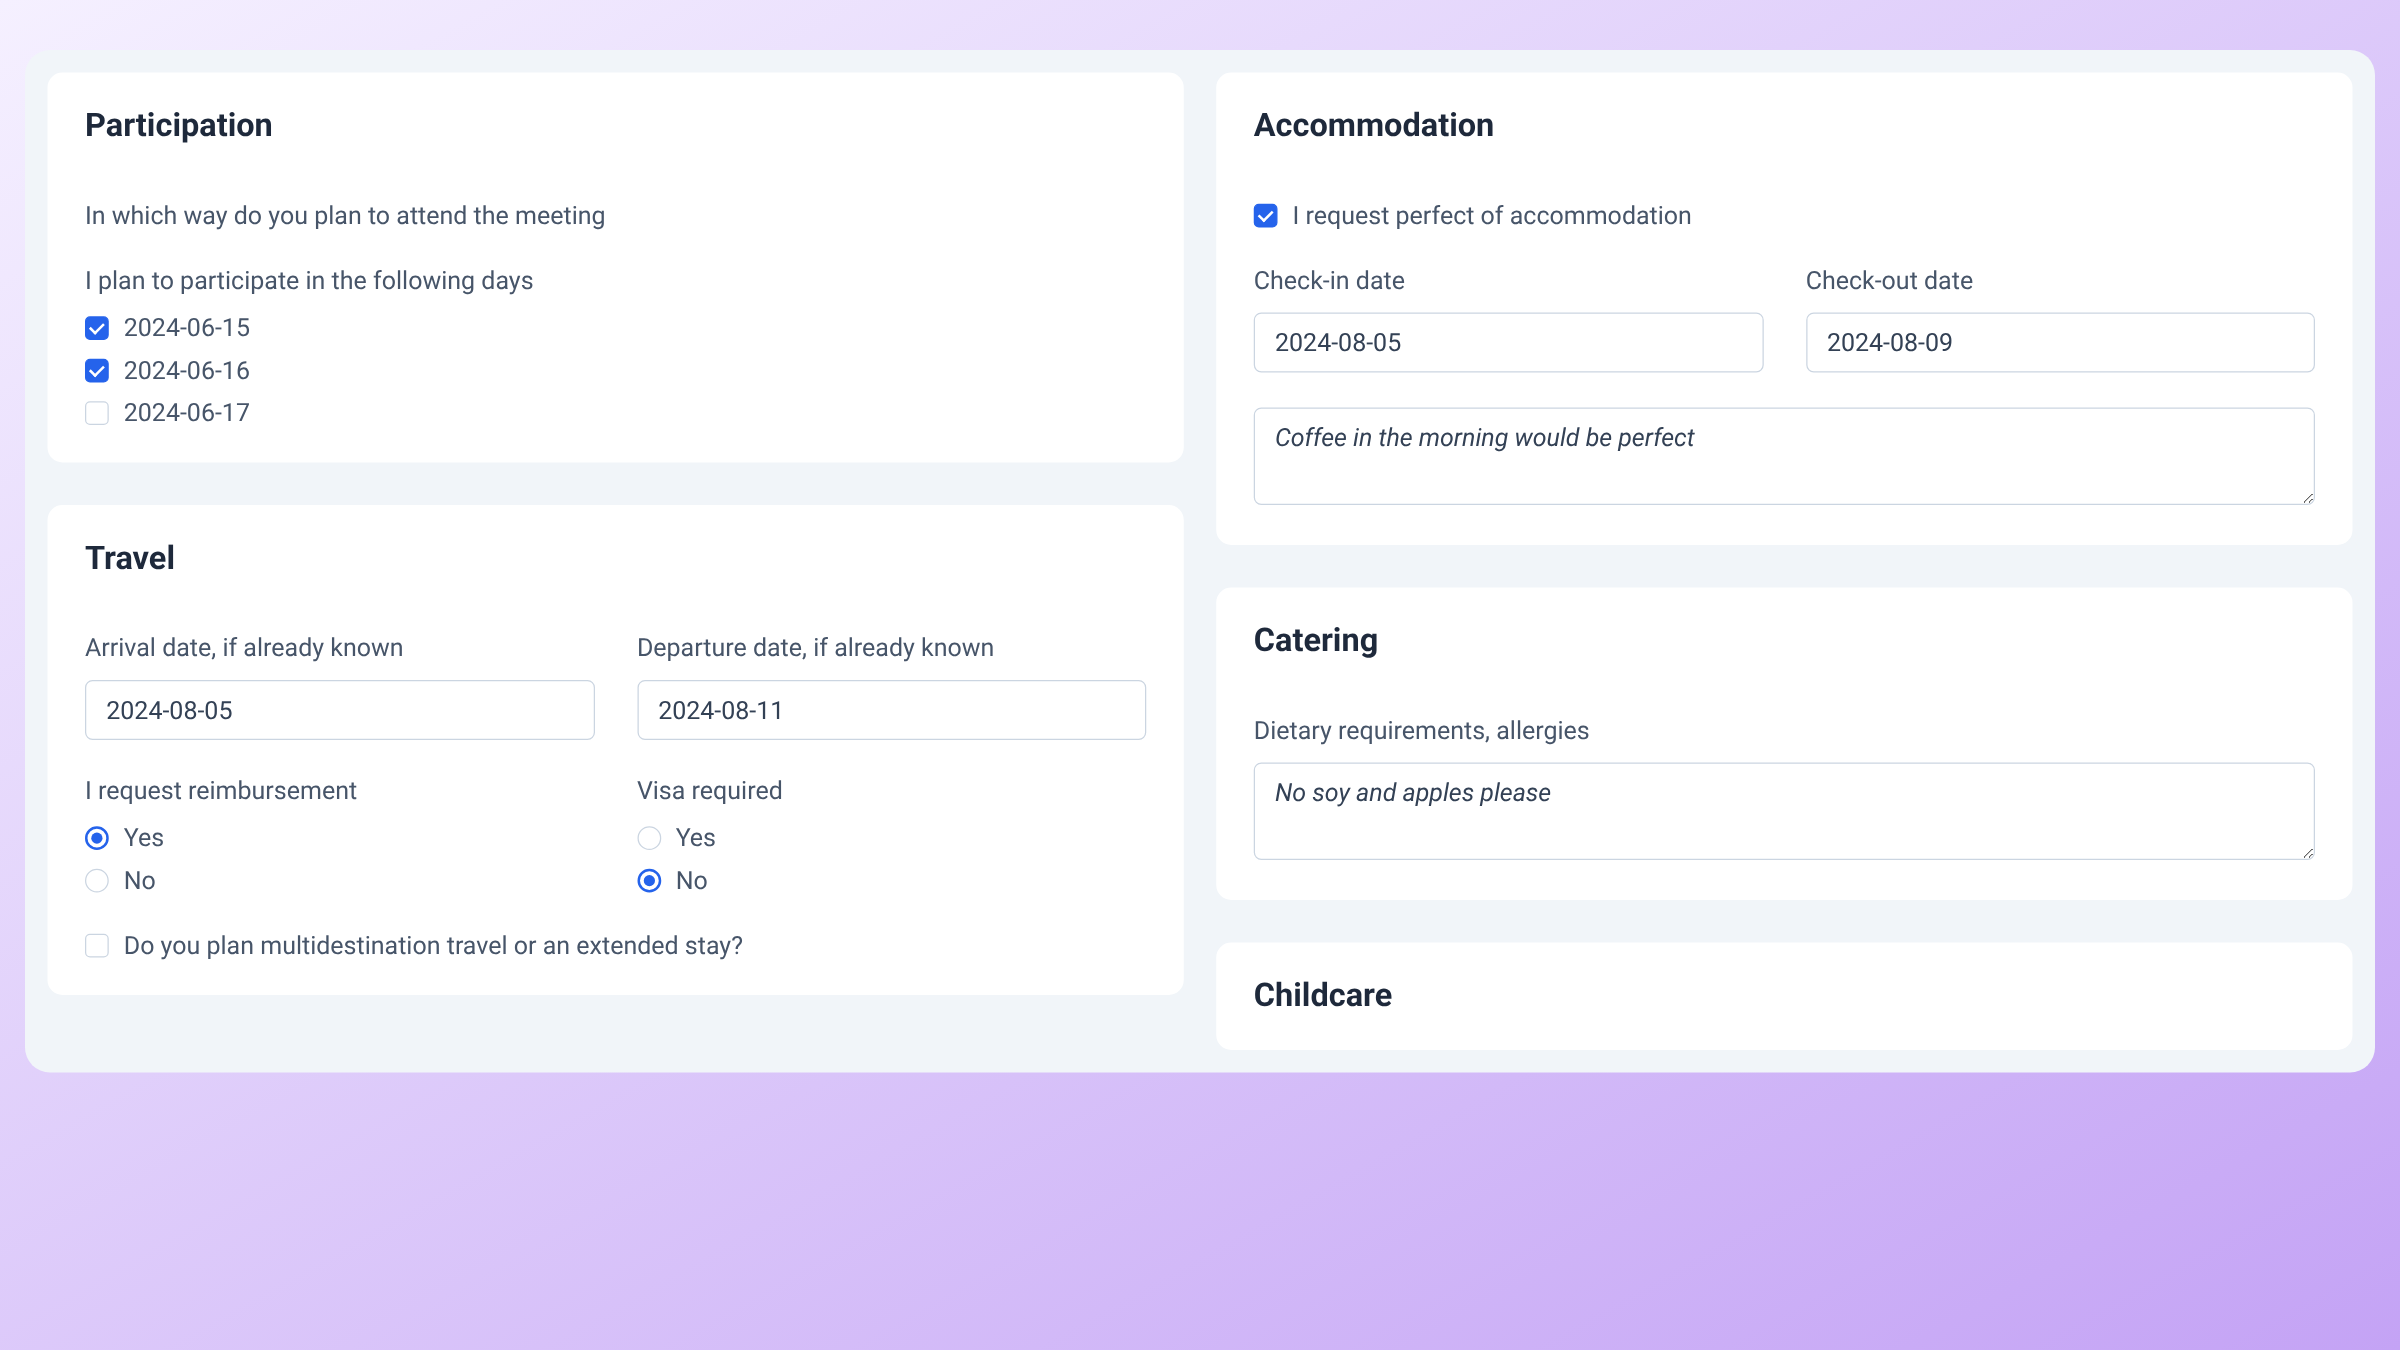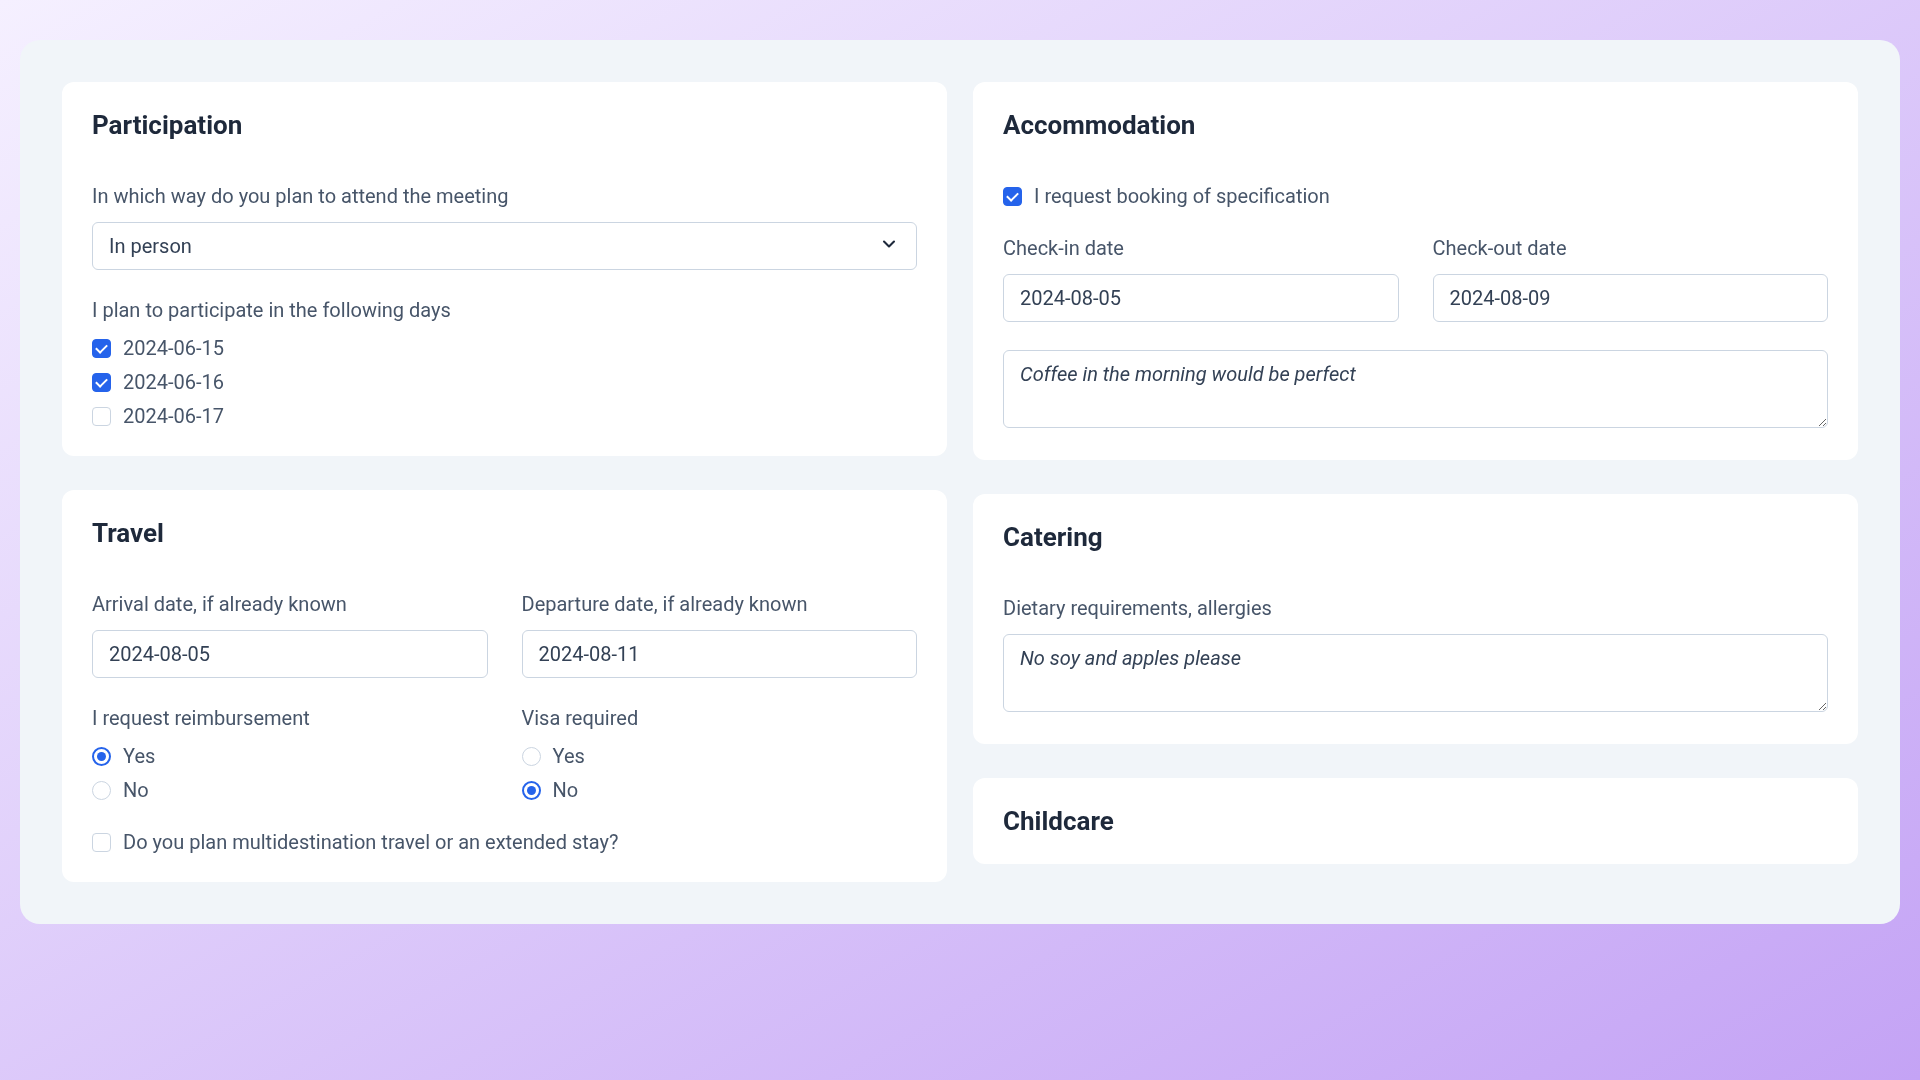--- a/index.html
+++ b/index.html
@@ -12,21 +12,21 @@
       background: linear-gradient(to bottom right, #f5f0ff 0%, #c4a3f5 100%);
       min-height: 100vh;
       padding: 40px 20px;
       color: #334155;
     }
     .container {
       max-width: 1900px;
       margin: 0 auto;
       background: #f1f5f9;
       border-radius: 20px;
-      padding: 42px;
+      padding: 18px;
       display: grid;
       grid-template-columns: 1fr 1fr;
       gap: 26px;
     }
     .column {
       display: flex;
       flex-direction: column;
       gap: 34px;
     }
     .card {
@@ -176,28 +176,20 @@
 
 <div class="container">
 
   <div class="column">
 
     <div class="card">
       <h2 class="card-title">Participation</h2>
 
       <div class="field-group">
         <label class="field-label">In which way do you plan to attend the meeting</label>
-        <div class="select-wrapper">
-          <div class="select-input">In person</div>
-          <span class="chevron-icon">
-            <svg width="20" height="20" viewBox="0 0 24 24" fill="none" stroke="#1e293b" stroke-width="2.5" stroke-linecap="round" stroke-linejoin="round">
-                <polyline points="6 9 12 15 18 9"></polyline>
-              </svg>
-          </span>
-        </div>
       </div>
 
       <div class="field-group">
         <label class="field-label">I plan to participate in the following days</label>
         <div class="checkbox-item">
           <span class="checkbox-box checked"></span>
           <span class="check-label">2024-06-15</span>
         </div>
         <div class="checkbox-item">
           <span class="checkbox-box checked"></span>
@@ -257,21 +249,21 @@
 
   </div>
 
   <div class="column">
 
     <div class="card">
       <h2 class="card-title">Accommodation</h2>
 
       <div class="checkbox-standalone field-group">
         <span class="checkbox-box checked"></span>
-        <span class="check-label">I request booking of specification</span>
+        <span class="check-label">I request perfect of accommodation</span>
       </div>
 
       <div class="row-2col field-group">
         <div>
           <label class="field-label">Check-in date</label>
           <input class="text-input" value="2024-08-05" style="">
         </div>
         <div>
           <label class="field-label">Check-out date</label>
           <input class="text-input" value="2024-08-09" style="">

